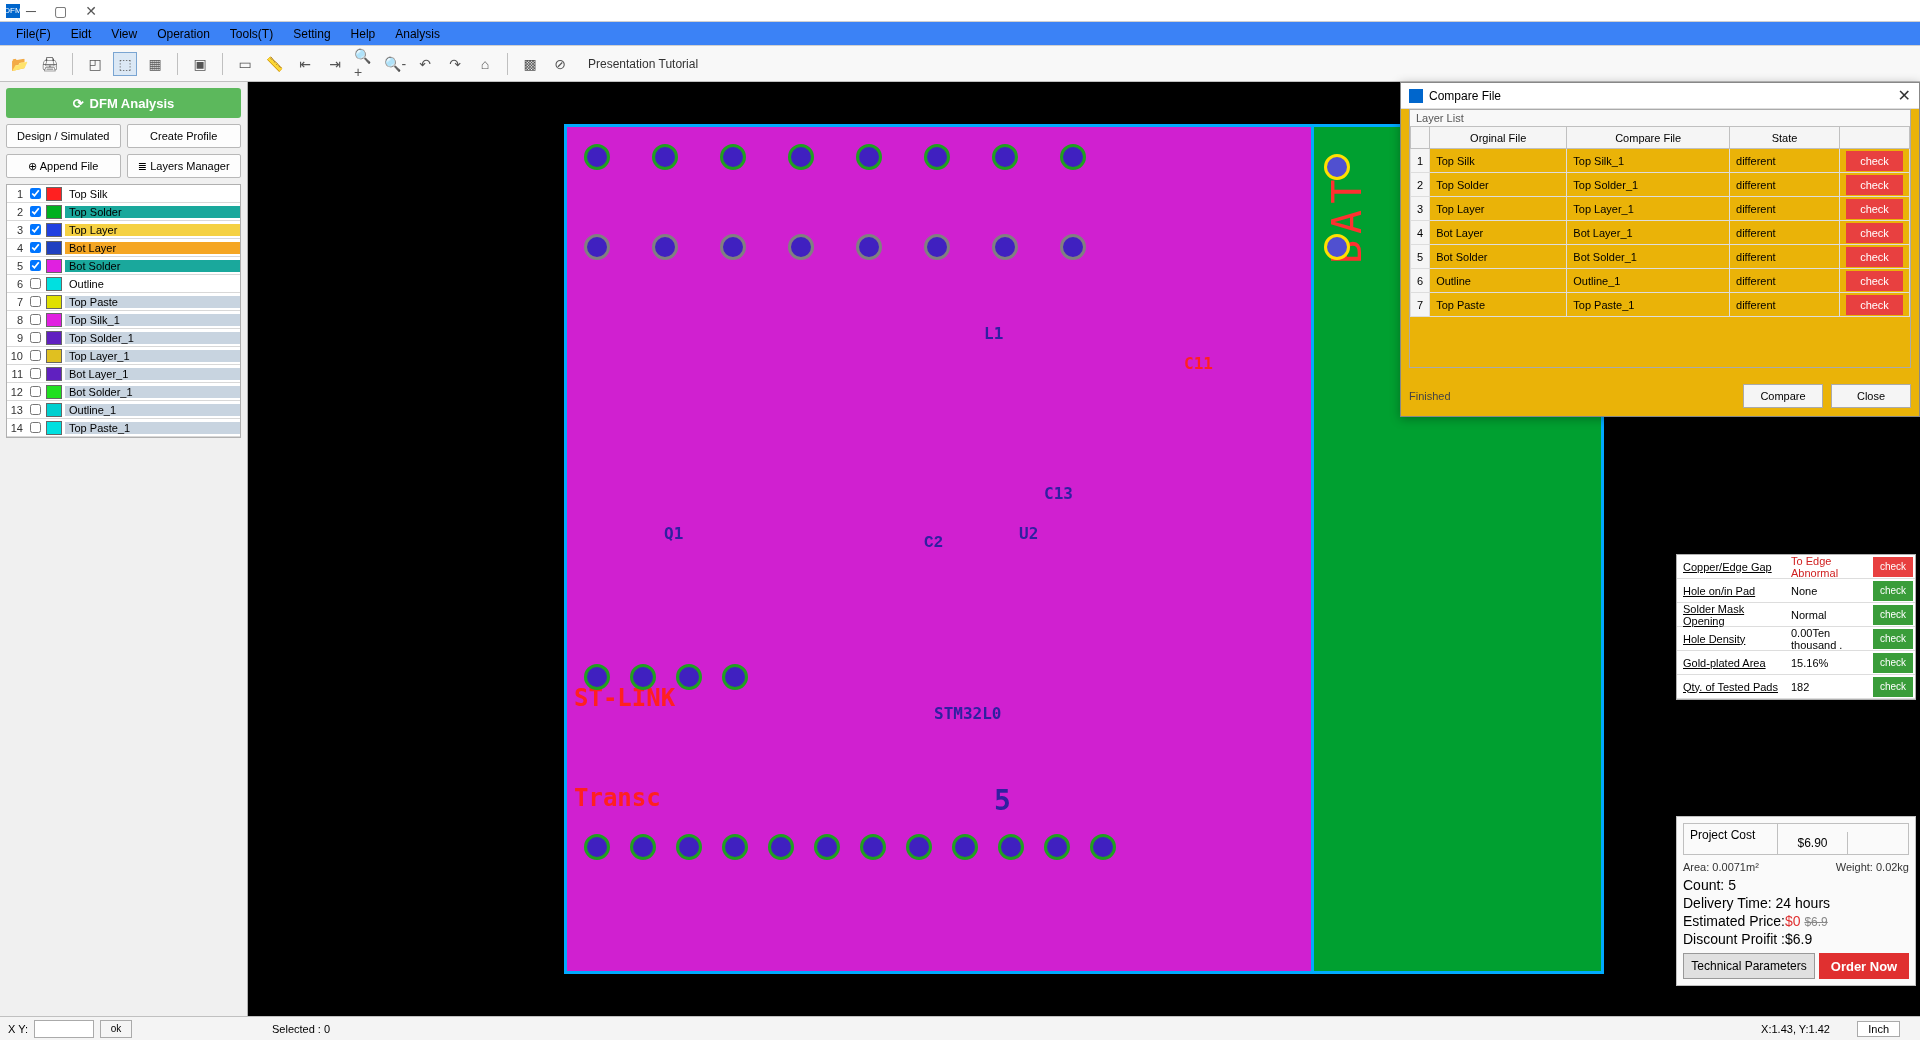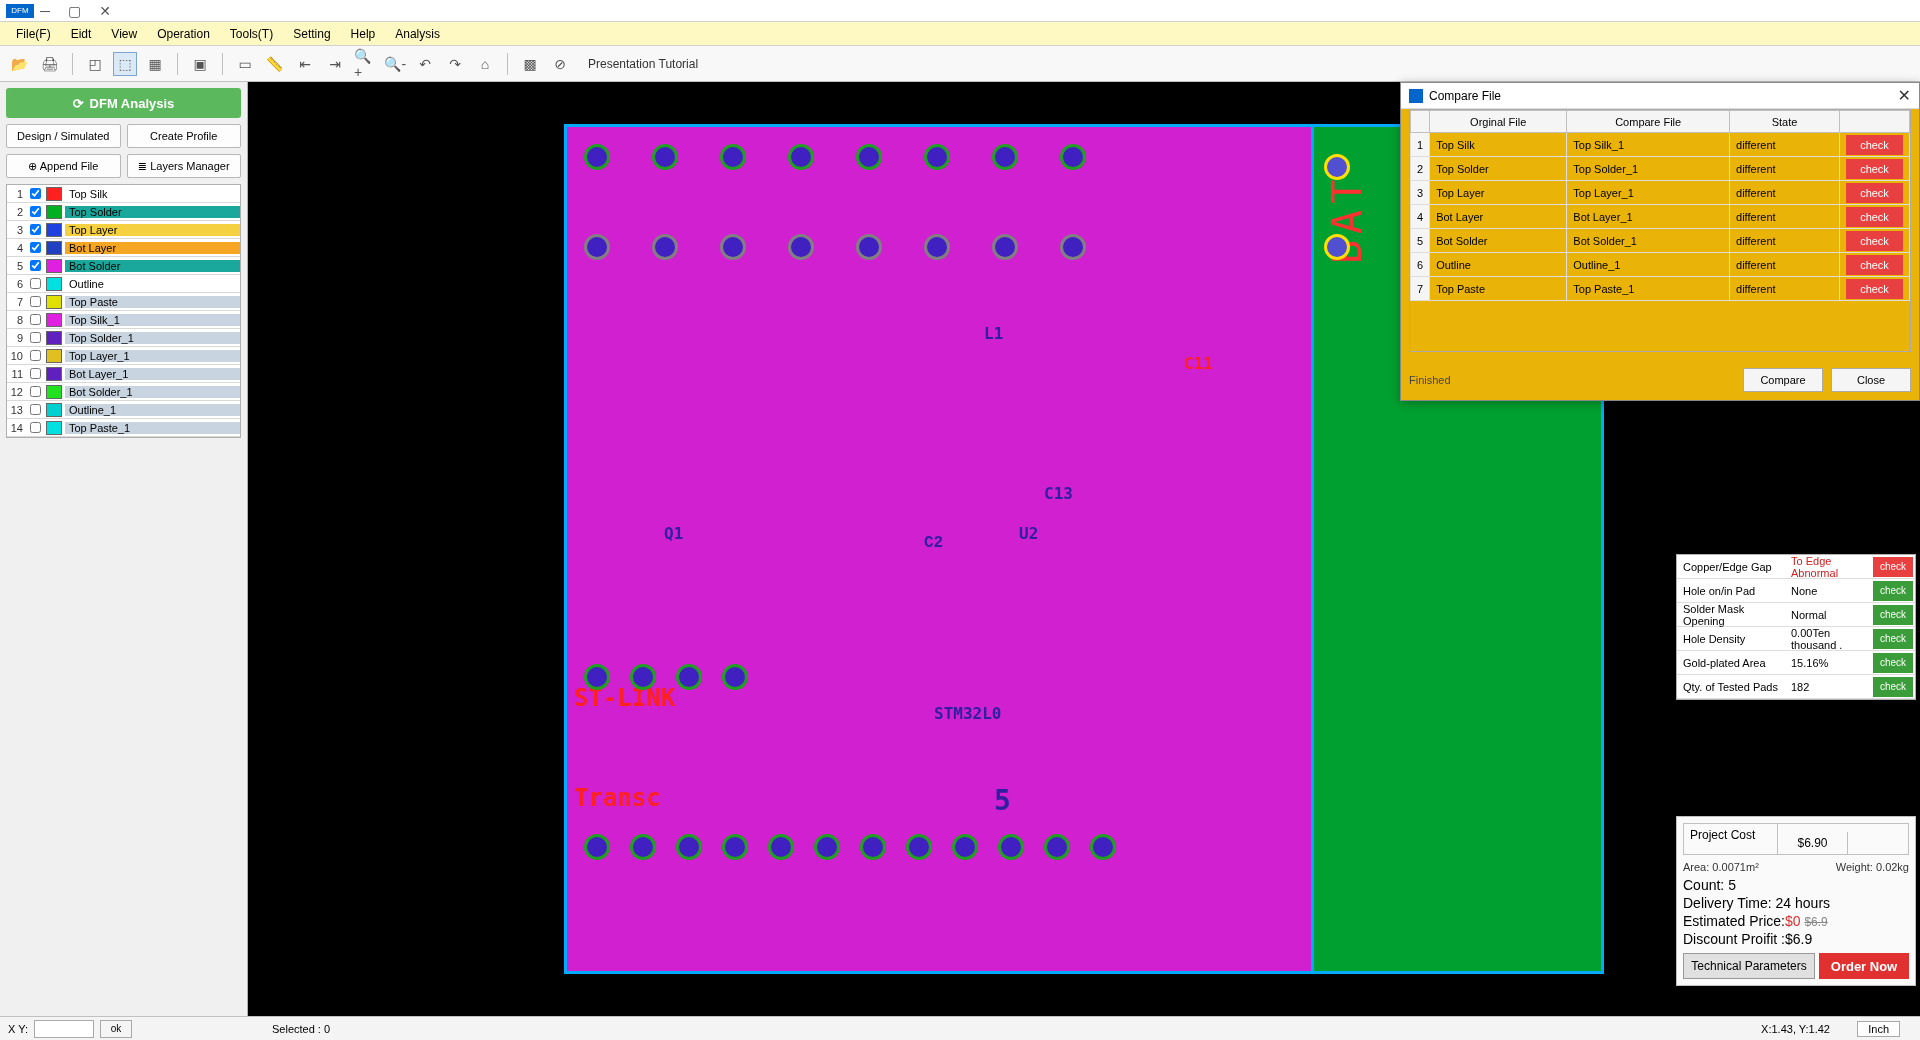--- a/index.html
+++ b/index.html
@@ -1,24 +1,24 @@
 <!DOCTYPE html>
 <html><head>
 <meta charset="utf-8">
 <style>
 * { margin: 0; padding: 0; box-sizing: border-box; font-family: 'Segoe UI', Arial, sans-serif; }
 body { width: 1920px; height: 1040px; overflow: hidden; background: #f0f0f0; font-size: 12px; }
 
 .titlebar { height: 22px; background: #fff; display: flex; align-items: center; padding: 0 6px; border-bottom: 1px solid #d0d0d0; }
-.titlebar .app-icon { width: 28px; height: 14px; background: #0066cc; color: #fff; font-size: 8px; display: flex; align-items: center; justify-content: center; margin-right: 6px; }
+.titlebar .app-icon { width: 14px; height: 14px; background: #0066cc; color: #fff; font-size: 8px; display: flex; align-items: center; justify-content: center; margin-right: 6px; }
 .titlebar .title { flex: 1; font-size: 11px; color: #333; }
 .titlebar .win-controls { display: flex; gap: 18px; color: #555; font-size: 14px; }
 .titlebar .win-controls span { cursor: pointer; }
 
-.menubar { height: 24px; background: #fef9c3; display: flex; align-items: center; padding: 0 6px; border-bottom: 1px solid #d0d0d0; }
+.menubar { height: 24px; background: #3b82f6; display: flex; align-items: center; padding: 0 6px; border-bottom: 1px solid #d0d0d0; }
 .menubar span { padding: 4px 10px; font-size: 12px; cursor: pointer; }
 
 .toolbar { height: 36px; background: #f8f8f8; display: flex; align-items: center; padding: 0 8px; gap: 6px; border-bottom: 1px solid #c0c0c0; }
 .toolbar .tbtn { width: 24px; height: 24px; border: 1px solid transparent; display: flex; align-items: center; justify-content: center; cursor: pointer; font-size: 14px; color: #555; }
 .toolbar .tbtn.active { border-color: #7aa5d2; background: #dbe8f5; }
 .toolbar .sep { width: 1px; height: 22px; background: #c0c0c0; margin: 0 4px; }
 .toolbar .label { font-size: 12px; color: #333; margin-left: 10px; }
 
 .main-area { display: flex; height: calc(100% - 22px - 24px - 36px - 24px); }
 
@@ -57,21 +57,21 @@
 .compare-table th { background: #f5f5f5; border: 1px solid #c0c0c0; height: 22px; font-weight: normal; }
 .compare-table td { border: 1px solid #ddd; height: 24px; padding: 0 6px; }
 .compare-table td.idx { width: 16px; text-align: center; background: #f5f5f5; }
 .check-btn { background: #e84040; color: #fff; border: none; width: 100%; height: 20px; font-size: 11px; cursor: pointer; }
 .compare-footer { display: flex; align-items: center; padding: 8px; gap: 8px; }
 .compare-footer .status { flex: 1; font-size: 11px; color: #444; }
 .compare-footer button { width: 80px; height: 24px; border: 1px solid #aaa; background: #f5f5f5; cursor: pointer; font-size: 11px; }
 
 .analysis-rows { position: absolute; right: 4px; top: 554px; width: 240px; background: #fff; border: 1px solid #b0b0b0; z-index: 50; }
 .ana-row { display: flex; align-items: center; height: 24px; border-bottom: 1px solid #ddd; font-size: 11px; }
-.ana-row .k { width: 110px; padding-left: 6px; }
+.ana-row .k { width: 110px; padding-left: 6px; text-decoration: underline; }
 .ana-row .v { flex: 1; padding-left: 4px; }
 .ana-row .v.warn { color: #d02020; }
 .ana-row .cbtn { width: 40px; height: 20px; background: #3a9d3a; color: #fff; border: none; font-size: 10px; cursor: pointer; margin-right: 2px; }
 .ana-row .cbtn.red { background: #e84040; }
 
 .price-box { position: absolute; right: 4px; top: 816px; width: 240px; background: #fafafa; border: 1px solid #c0c0c0; padding: 6px; font-size: 12px; z-index: 50; }
 .price-top { display: flex; border: 1px solid #c0c0c0; margin-bottom: 6px; }
 .price-top .lbl { flex: 1; padding: 4px 6px; border-right: 1px solid #c0c0c0; }
 .price-top .val { width: 70px; text-align: center; padding: 4px; border-right: 1px solid #c0c0c0; margin-top: 8px; }
 .price-top .empty { width: 60px; }
@@ -326,20 +326,21 @@
   </div>
 </div>
 
 <div class="compare-panel">
   <div class="compare-header">
     <div class="icon"></div>
     <div class="title">Compare File</div>
     <div class="close">✕</div>
   </div>
   <div class="layerlist-box">
+    <div class="ll-title">Layer List</div>
     <table class="compare-table">
       <thead>
           <tr>
         <th style="width:18px;"></th>
         <th>Orginal File</th>
         <th>Compare File</th>
         <th>State</th>
         <th style="width:70px;"></th>
       </tr>
         </thead>

